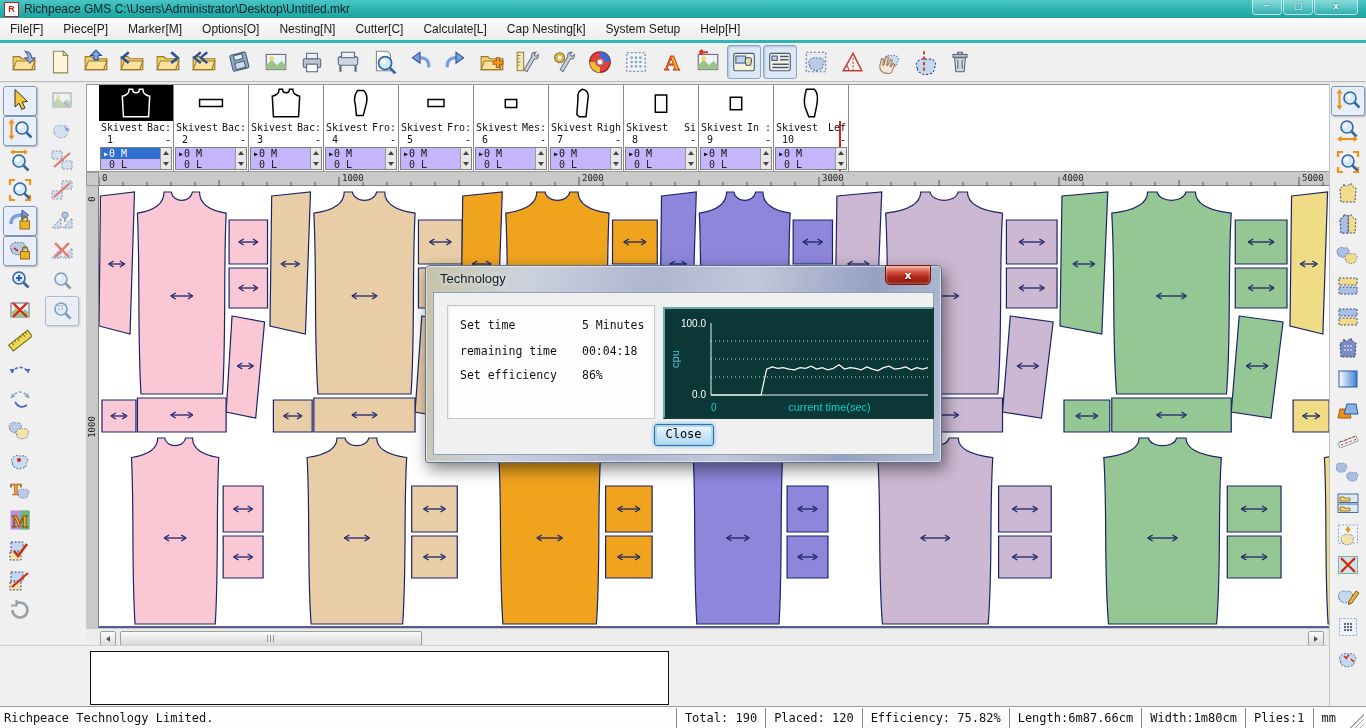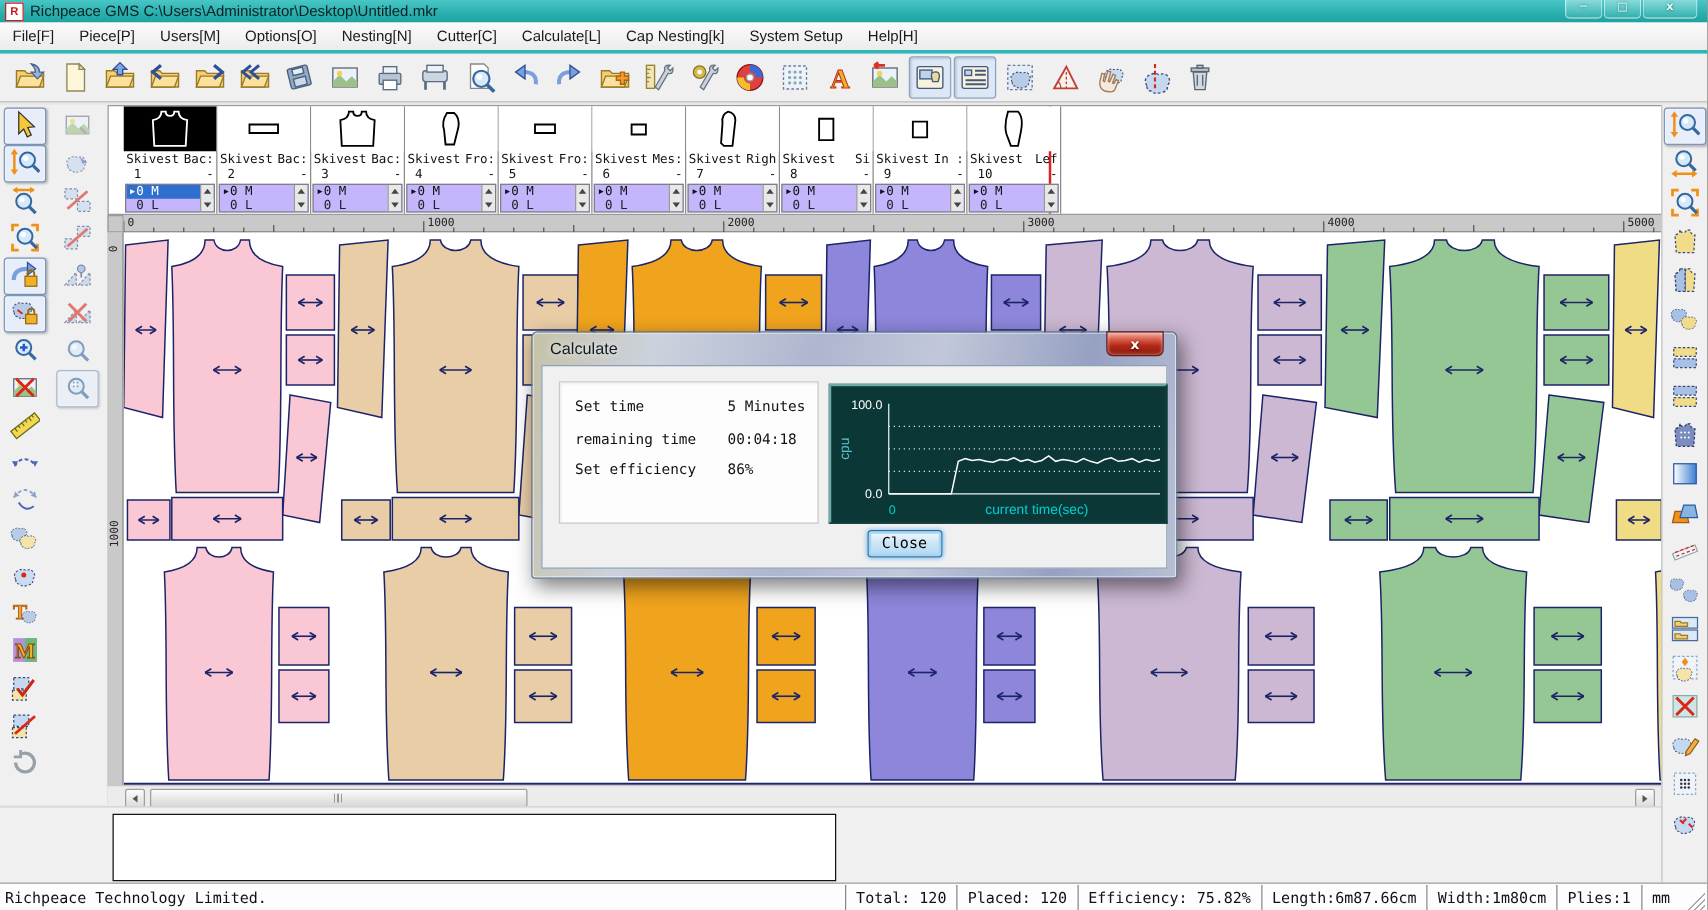--- a/index.html
+++ b/index.html
@@ -87,41 +87,41 @@
   #dlg-client{position:absolute;left:7px;right:7px;top:26px;bottom:7px;background:#f0f0f0;border:1px solid #8framea0b4;border:1px solid #8aa0b4;}
   #dlg-group{position:absolute;left:13px;top:12px;width:206px;height:112px;background:#fdfdfd;
     border:1px solid #c8c8c8;box-shadow:inset 1px 1px 2px rgba(0,0,0,.08);}
   .drow{position:absolute;left:12px;right:8px;display:flex;font-family:"DejaVu Sans Mono",monospace;font-size:11.5px;color:#111;}
   .drow .dlabel{width:122px;}
   #dlg-graph{position:absolute;left:229px;top:14px;width:271px;height:112px;background:#0b3737;
     border:2px solid;border-color:#6fa8a8 #123c3c #123c3c #6fa8a8;box-sizing:border-box;}
   #dlg-closebtn{position:absolute;left:50%;bottom:8px;transform:translateX(-50%);width:58px;height:20px;
     background:linear-gradient(#f4fafe,#cde6f7 45%,#b0d8f2);border:1px solid #2a72ae;border-radius:3px;
     box-shadow:0 0 0 2px #a8d4f0 inset, 0 0 4px #64b4e8;
-    font:12px/18px "DejaVu Sans Mono",monospace;text-align:center;color:#000;margin-left:40px;}
+    font:12px/18px "DejaVu Sans Mono",monospace;text-align:center;color:#000;}
 </style>
 </head>
 <body>
 
 <div id="app">
 
   <div id="titlebar">
     <div id="logo">R</div>
     <div id="title-text">Richpeace GMS C:\Users\Administrator\Desktop\Untitled.mkr</div>
     <div id="winbtns">
       <div class="winbtn">─</div>
       <div class="winbtn">□</div>
       <div class="winbtn close">x</div>
     </div>
   </div>
 
   <div id="menubar">
       <div class="menu-item">File[F]</div>
       <div class="menu-item">Piece[P]</div>
-      <div class="menu-item">Users[M]</div>
+      <div class="menu-item">Marker[M]</div>
       <div class="menu-item">Options[O]</div>
       <div class="menu-item">Nesting[N]</div>
       <div class="menu-item">Cutter[C]</div>
       <div class="menu-item">Calculate[L]</div>
       <div class="menu-item">Cap Nesting[k]</div>
       <div class="menu-item">System Setup</div>
       <div class="menu-item">Help[H]</div>
     </div>
   <div id="accent"></div>
 
@@ -1463,21 +1463,21 @@
       </div>
       <div class="sbtn" style="left: 1px; top: 560px;">
         <span><svg viewBox="0 0 24 24" width="24" height="24">
             <path transform="translate(1 3) scale(0.9)" d="M4 14 q-3 -5 2 -8 q4 -2 7 0 q5 -2 7 2 q2 3 -1 6 q1 4 -4 5 q-5 2 -8 -1 q-3 0 -3 -4 Z" fill="#c4d8f0" stroke="#3a4a7a" stroke-dasharray="2 1.6"></path>
             <path d="M8 10 l3 3 M13 9 l-3 3 M15 13 l3 3" stroke="#d82818" stroke-width="1.6"></path>
           </svg></span>
       </div>
     </div>
 
   <div id="dialog">
-    <div id="dlg-title">Calculate</div>
+    <div id="dlg-title">Technology</div>
     <div id="dlg-close">x</div>
     <div id="dlg-client">
       <div id="dlg-group">
         <div class="drow" style="top:12px">
             <span class="dlabel">Set time</span>
             <span>5 Minutes</span>
           </div>
         <div class="drow" style="top:38px">
             <span class="dlabel">remaining time</span>
             <span>00:04:18</span>
@@ -1500,21 +1500,21 @@
             <text x="46" y="102" font-size="10" fill="#00d0d0" font-family="Liberation Sans,sans-serif">0</text>
             <text x="164.5" y="102" font-size="11" fill="#00d0d0" text-anchor="middle" font-family="Liberation Sans,sans-serif">current time(sec)</text>
           </svg></div>
       <div id="dlg-closebtn">Close</div>
     </div>
   </div>
 
   <div id="statusbar">
     <span id="status-left">Richpeace Technology Limited.</span>
     <span id="status-segs" style="display:flex">
-        <span class="seg">Total: 120</span>
+        <span class="seg">Total: 190</span>
         <span class="seg">Placed: 120</span>
         <span class="seg">Efficiency: 75.82%</span>
         <span class="seg">Length:6m87.66cm</span>
         <span class="seg">Width:1m80cm</span>
         <span class="seg">Plies:1</span>
         <span class="seg">mm</span>
       </span>
     <div id="grip"></div>
   </div>
 </div>

